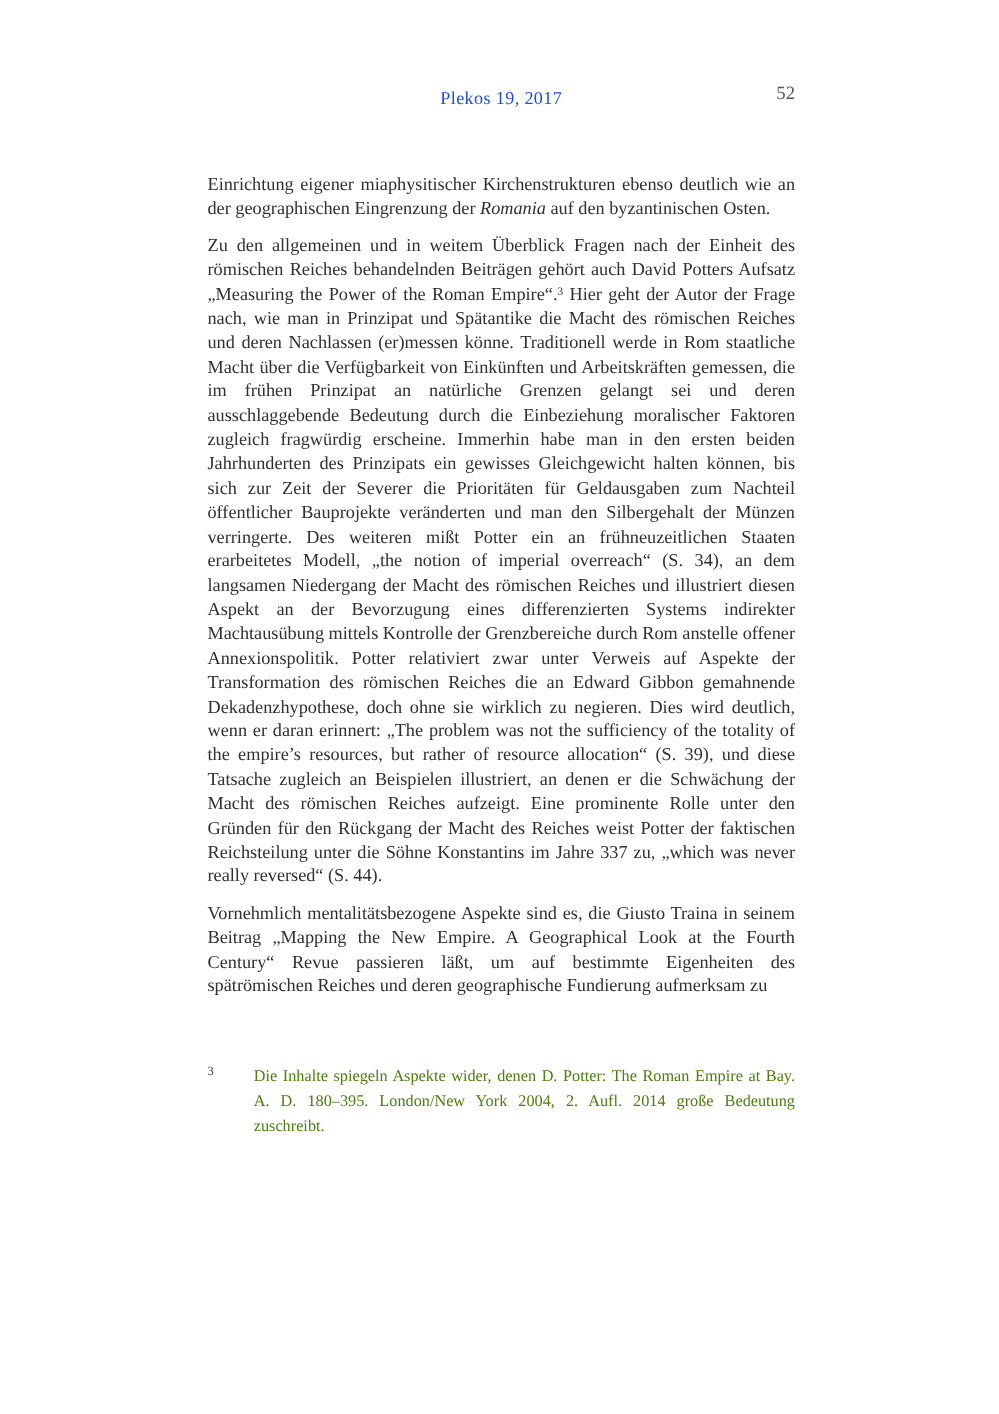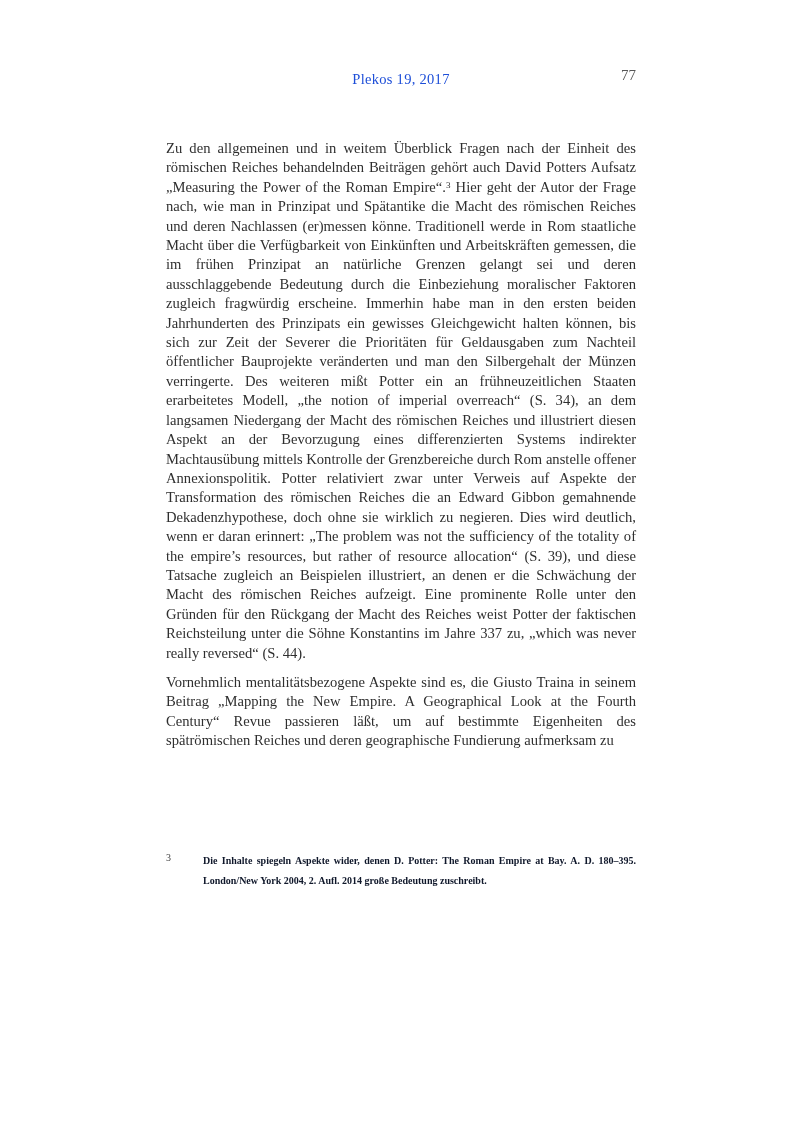--- a/index.html
+++ b/index.html
@@ -70,40 +70,40 @@
   }
   .footnote-marker {
     flex: none;
     width: 37px;
     font-size: 10px;
     color: #3a3a3a;
     padding-top: 1px;
   }
   .footnote-text {
     flex: 1;
-    font-size: 10px;
+    font-size: 13px;
     line-height: 19.8px;
     text-align: justify;
     hyphens: auto;
     -webkit-hyphens: auto;
-    color: #0f172a;
-    font-weight: bold;
+    color: #4d7c0f;
   }
 </style>
 </head>
 <body>
 
 <div class="page">
 
   <div class="running-head">
     <span class="journal-title">Plekos 19, 2017</span>
-    <span class="page-number">77</span>
+    <span class="page-number">52</span>
   </div>
 
   <div class="text-block">
+    <p><span>Einrichtung eigener miaphysitischer Kirchenstrukturen ebenso deutlich wie an der geographischen Eingrenzung der </span><em>Romania</em><span> auf den byzantinischen Osten.</span></p>
     <p><span>Zu den allgemeinen und in weitem Überblick Fragen nach der Einheit des römischen Reiches behandelnden Beiträgen gehört auch David Potters Aufsatz „Measuring the Power of the Roman Empire“.</span><sup>3</sup><span> Hier geht der Autor der Frage nach, wie man in Prinzipat und Spätantike die Macht des römischen Reiches und deren Nachlassen (er)messen könne. Traditionell werde in Rom staatliche Macht über die Verfügbarkeit von Einkünften und Arbeitskräften gemessen, die im frühen Prinzipat an natürliche Grenzen gelangt sei und deren ausschlaggebende Bedeutung durch die Einbeziehung moralischer Faktoren zugleich fragwürdig erscheine. Immerhin habe man in den ersten beiden Jahrhunderten des Prinzipats ein gewisses Gleichgewicht halten können, bis sich zur Zeit der Severer die Prioritäten für Geldausgaben zum Nachteil öffentlicher Bauprojekte veränderten und man den Silbergehalt der Münzen verringerte. Des weiteren mißt Potter ein an frühneuzeitlichen Staaten erarbeitetes Modell, „the notion of imperial overreach“ (S. 34), an dem langsamen Niedergang der Macht des römischen Reiches und illustriert diesen Aspekt an der Bevorzugung eines differenzierten Systems indirekter Machtausübung mittels Kontrolle der Grenzbereiche durch Rom anstelle offener Annexionspolitik. Potter relativiert zwar unter Verweis auf Aspekte der Transformation des römischen Reiches die an Edward Gibbon gemahnende Dekadenzhypothese, doch ohne sie wirklich zu negieren. Dies wird deutlich, wenn er daran erinnert: „The problem was not the sufficiency of the totality of the empire’s resources, but rather of resource allocation“ (S. 39), und diese Tatsache zugleich an Beispielen illustriert, an denen er die Schwächung der Macht des römischen Reiches aufzeigt. Eine prominente Rolle unter den Gründen für den Rückgang der Macht des Reiches weist Potter der faktischen Reichsteilung unter die Söhne Konstantins im Jahre 337 zu, „which was never really reversed“ (S. 44).</span></p>
     <p><span>Vornehmlich mentalitätsbezogene Aspekte sind es, die Giusto Traina in seinem Beitrag „Mapping the New Empire. A Geographical Look at the Fourth Century“ Revue passieren läßt, um auf bestimmte Eigenheiten des spätrömischen Reiches und deren geographische Fundierung aufmerksam zu</span></p>
   </div>
 
   <div class="footnote">
     <span class="footnote-marker">3</span>
     <span class="footnote-text">Die Inhalte spiegeln Aspekte wider, denen D. Potter: The Roman Empire at Bay. A. D. 180–395. London/New York 2004, 2. Aufl. 2014 große Bedeutung zuschreibt.</span>
   </div>
 
 </div>

